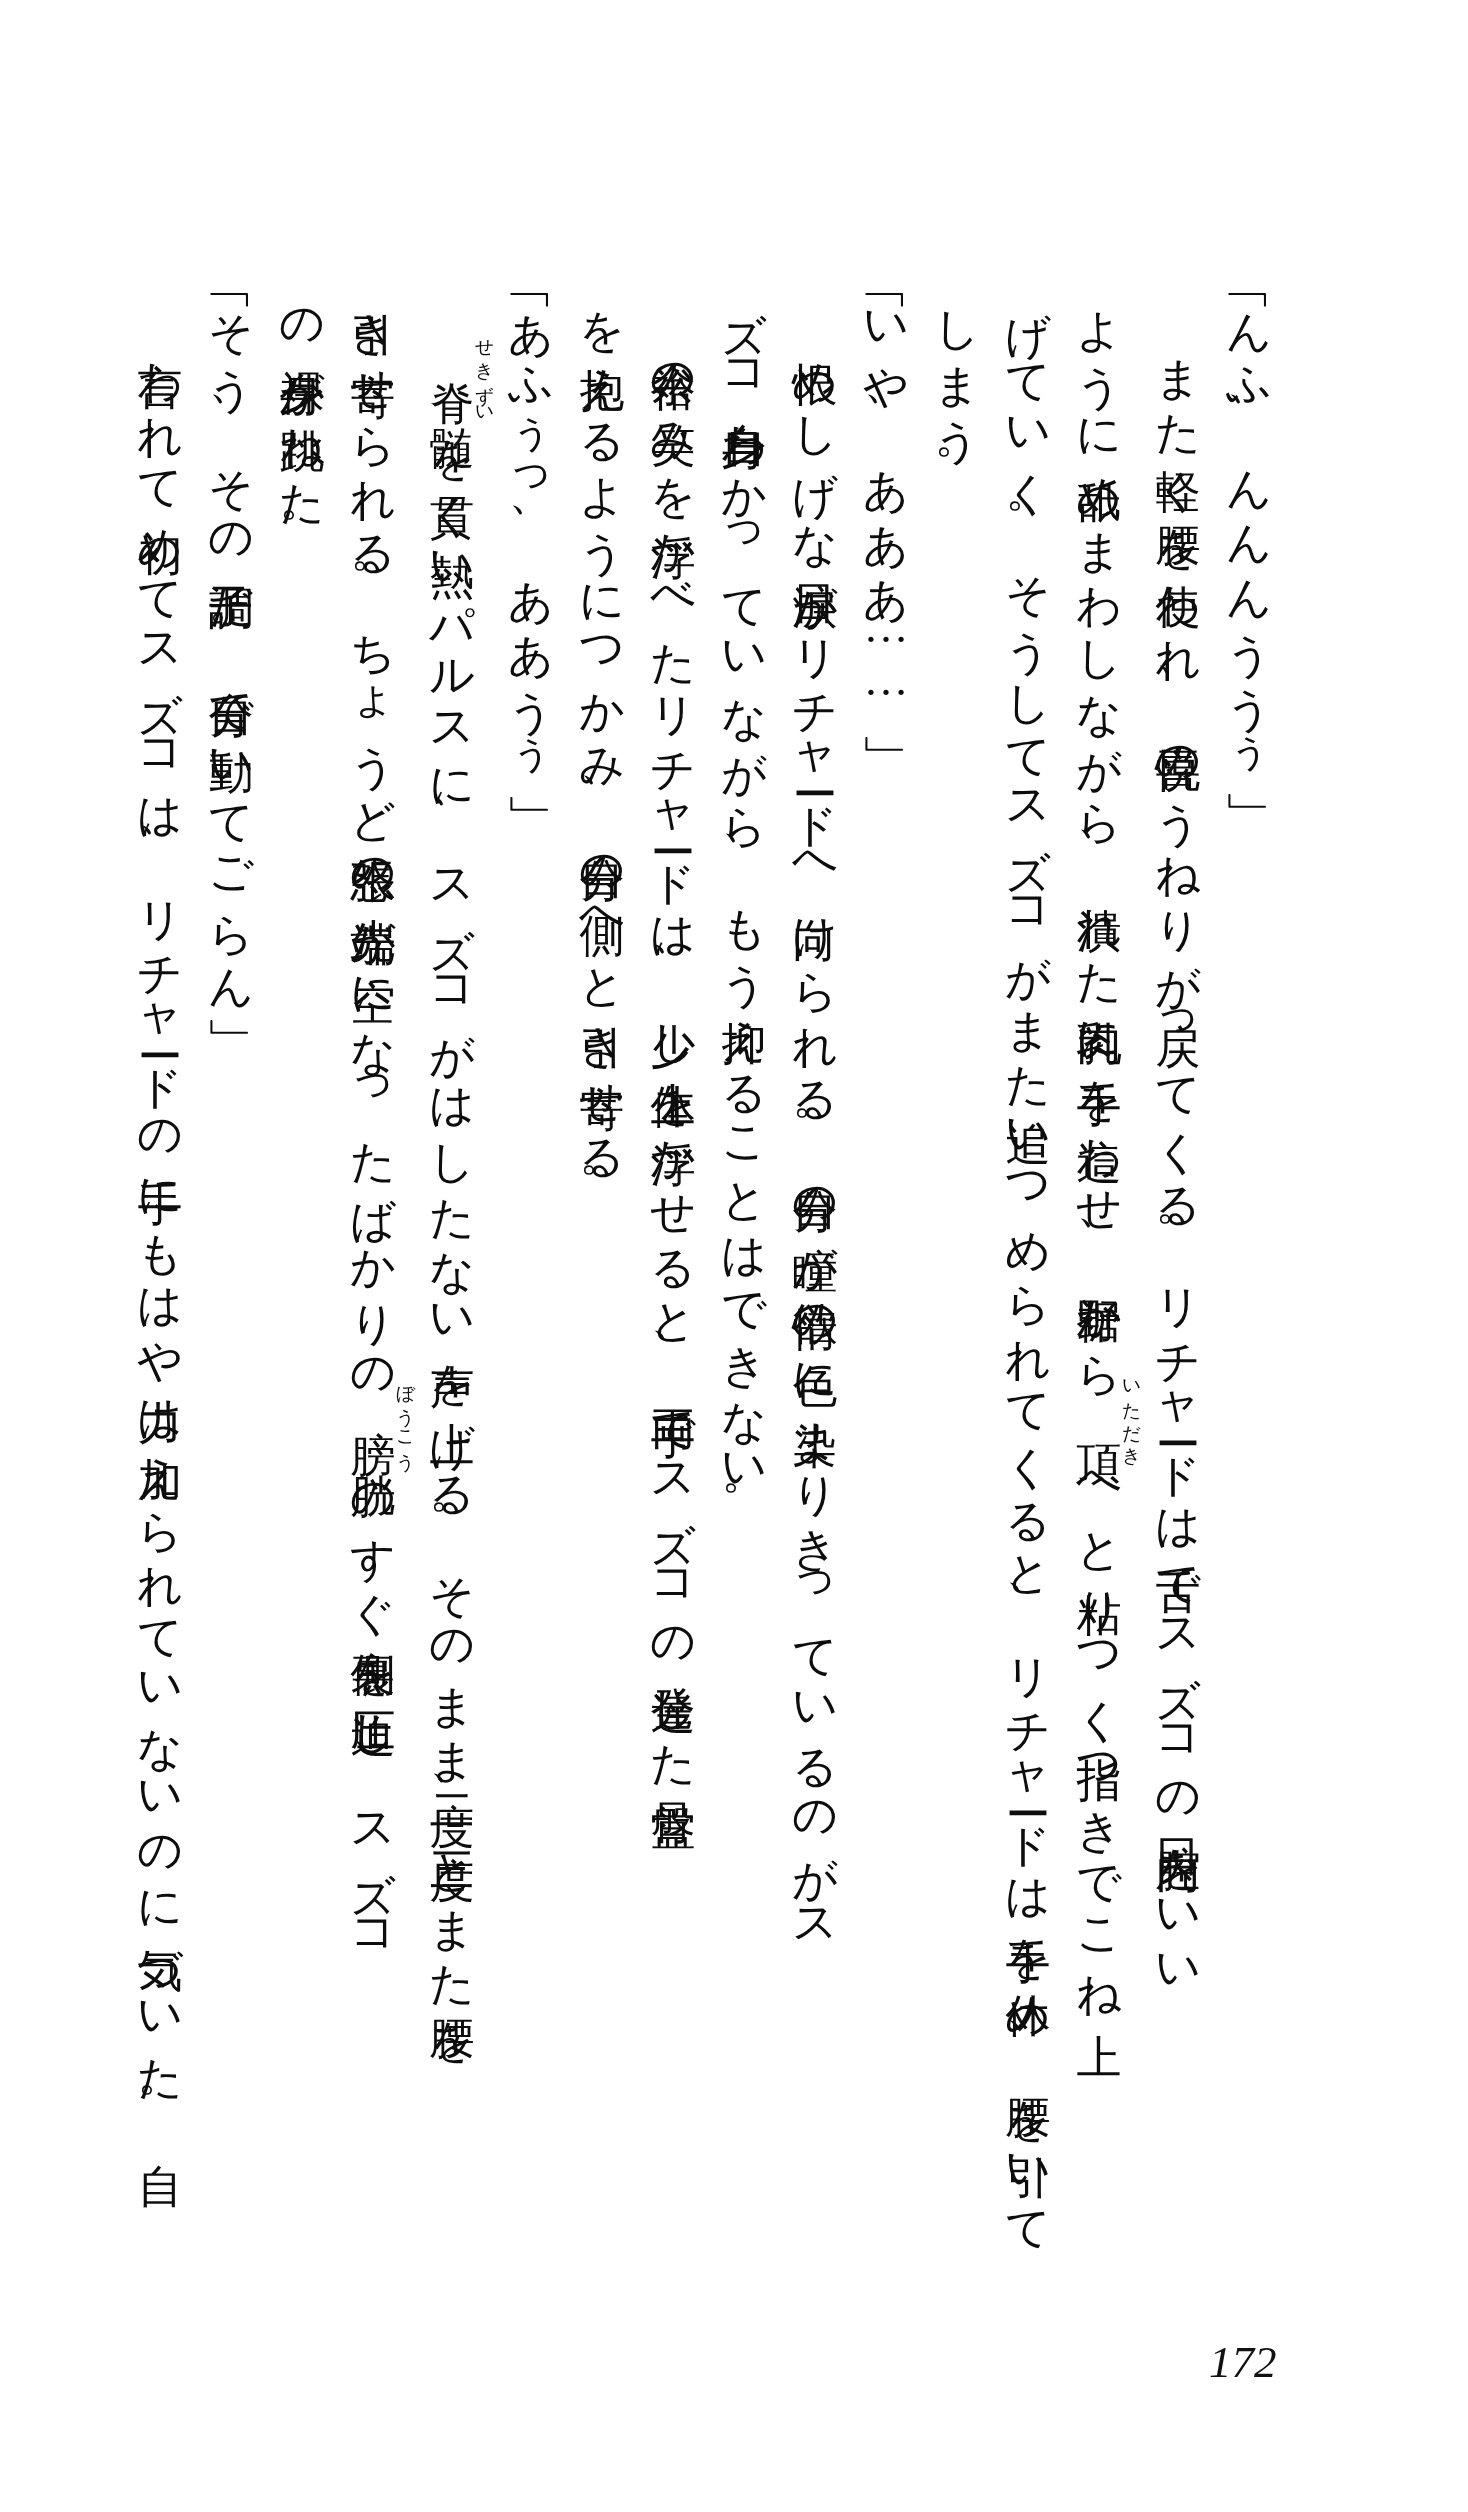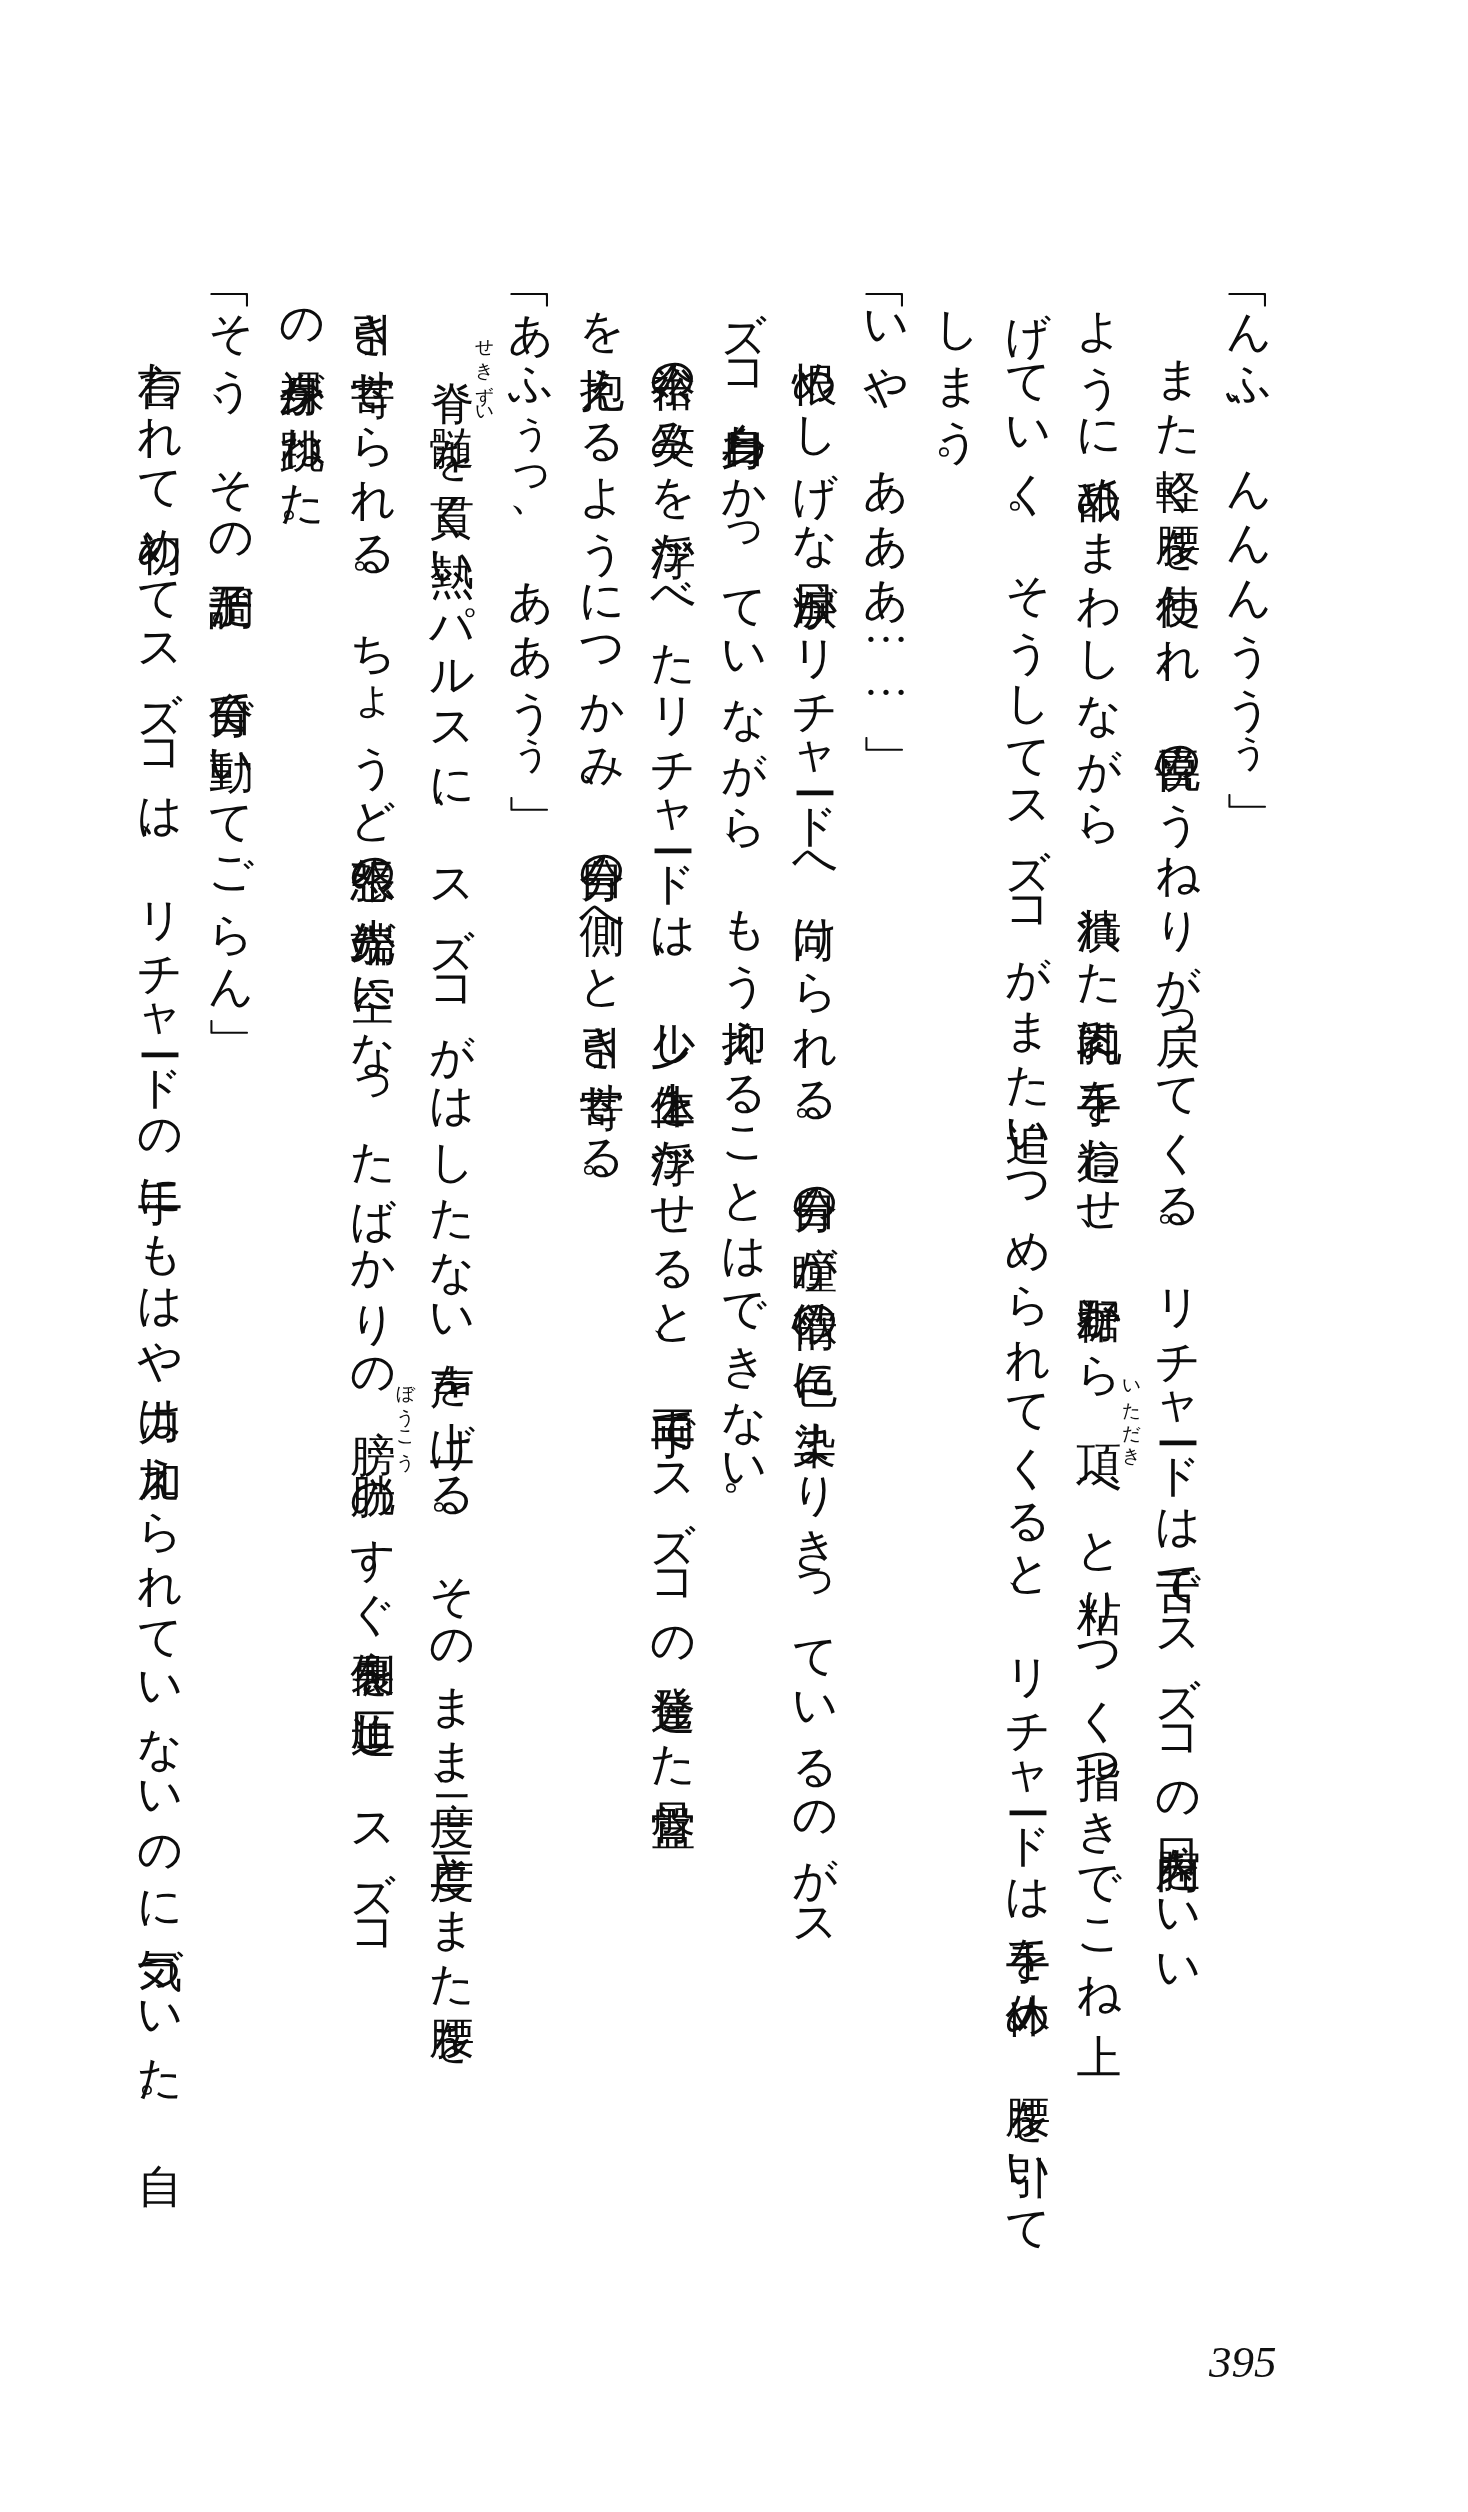--- a/index.html
+++ b/index.html
@@ -65,15 +65,15 @@
       <p class="column">ズコ自身わかっていながら、もう抑えることはできない。</p>
       <p class="column indent">余裕の笑みを浮かべたリチャードは、少し上体を浮かせると、両手でスズコの発達した骨盤</p>
       <p class="column">を抱えるようにつかみ、自分の側へと引き寄せる。</p>
       <p class="column">「あふぅっ、ああうぅ」</p>
       <p class="column indent"><ruby>脊髄<rt>せきずい</rt></ruby>を貫く熱いパルスに、スズコがはしたない声を上げる。そのまま二度、三度とまた腰を</p>
       <p class="column">引き寄せられる。ちょうど怒張の先端が空になったばかりの<ruby>膀胱<rt>ぼうこう</rt></ruby>のすぐ裏側を圧迫し、スズコ</p>
       <p class="column">の裸身が跳ねた。</p>
       <p class="column">「そう、その調子だ。自分で動いてごらん」</p>
       <p class="column indent">言われて初めてスズコは、リチャードの手にもはや力は加えられていないのに気づいた。自</p>
     </div>
-  <div class="page-number">395</div>
+  <div class="page-number">172</div>
 </div>
 
 
 </body></html>

